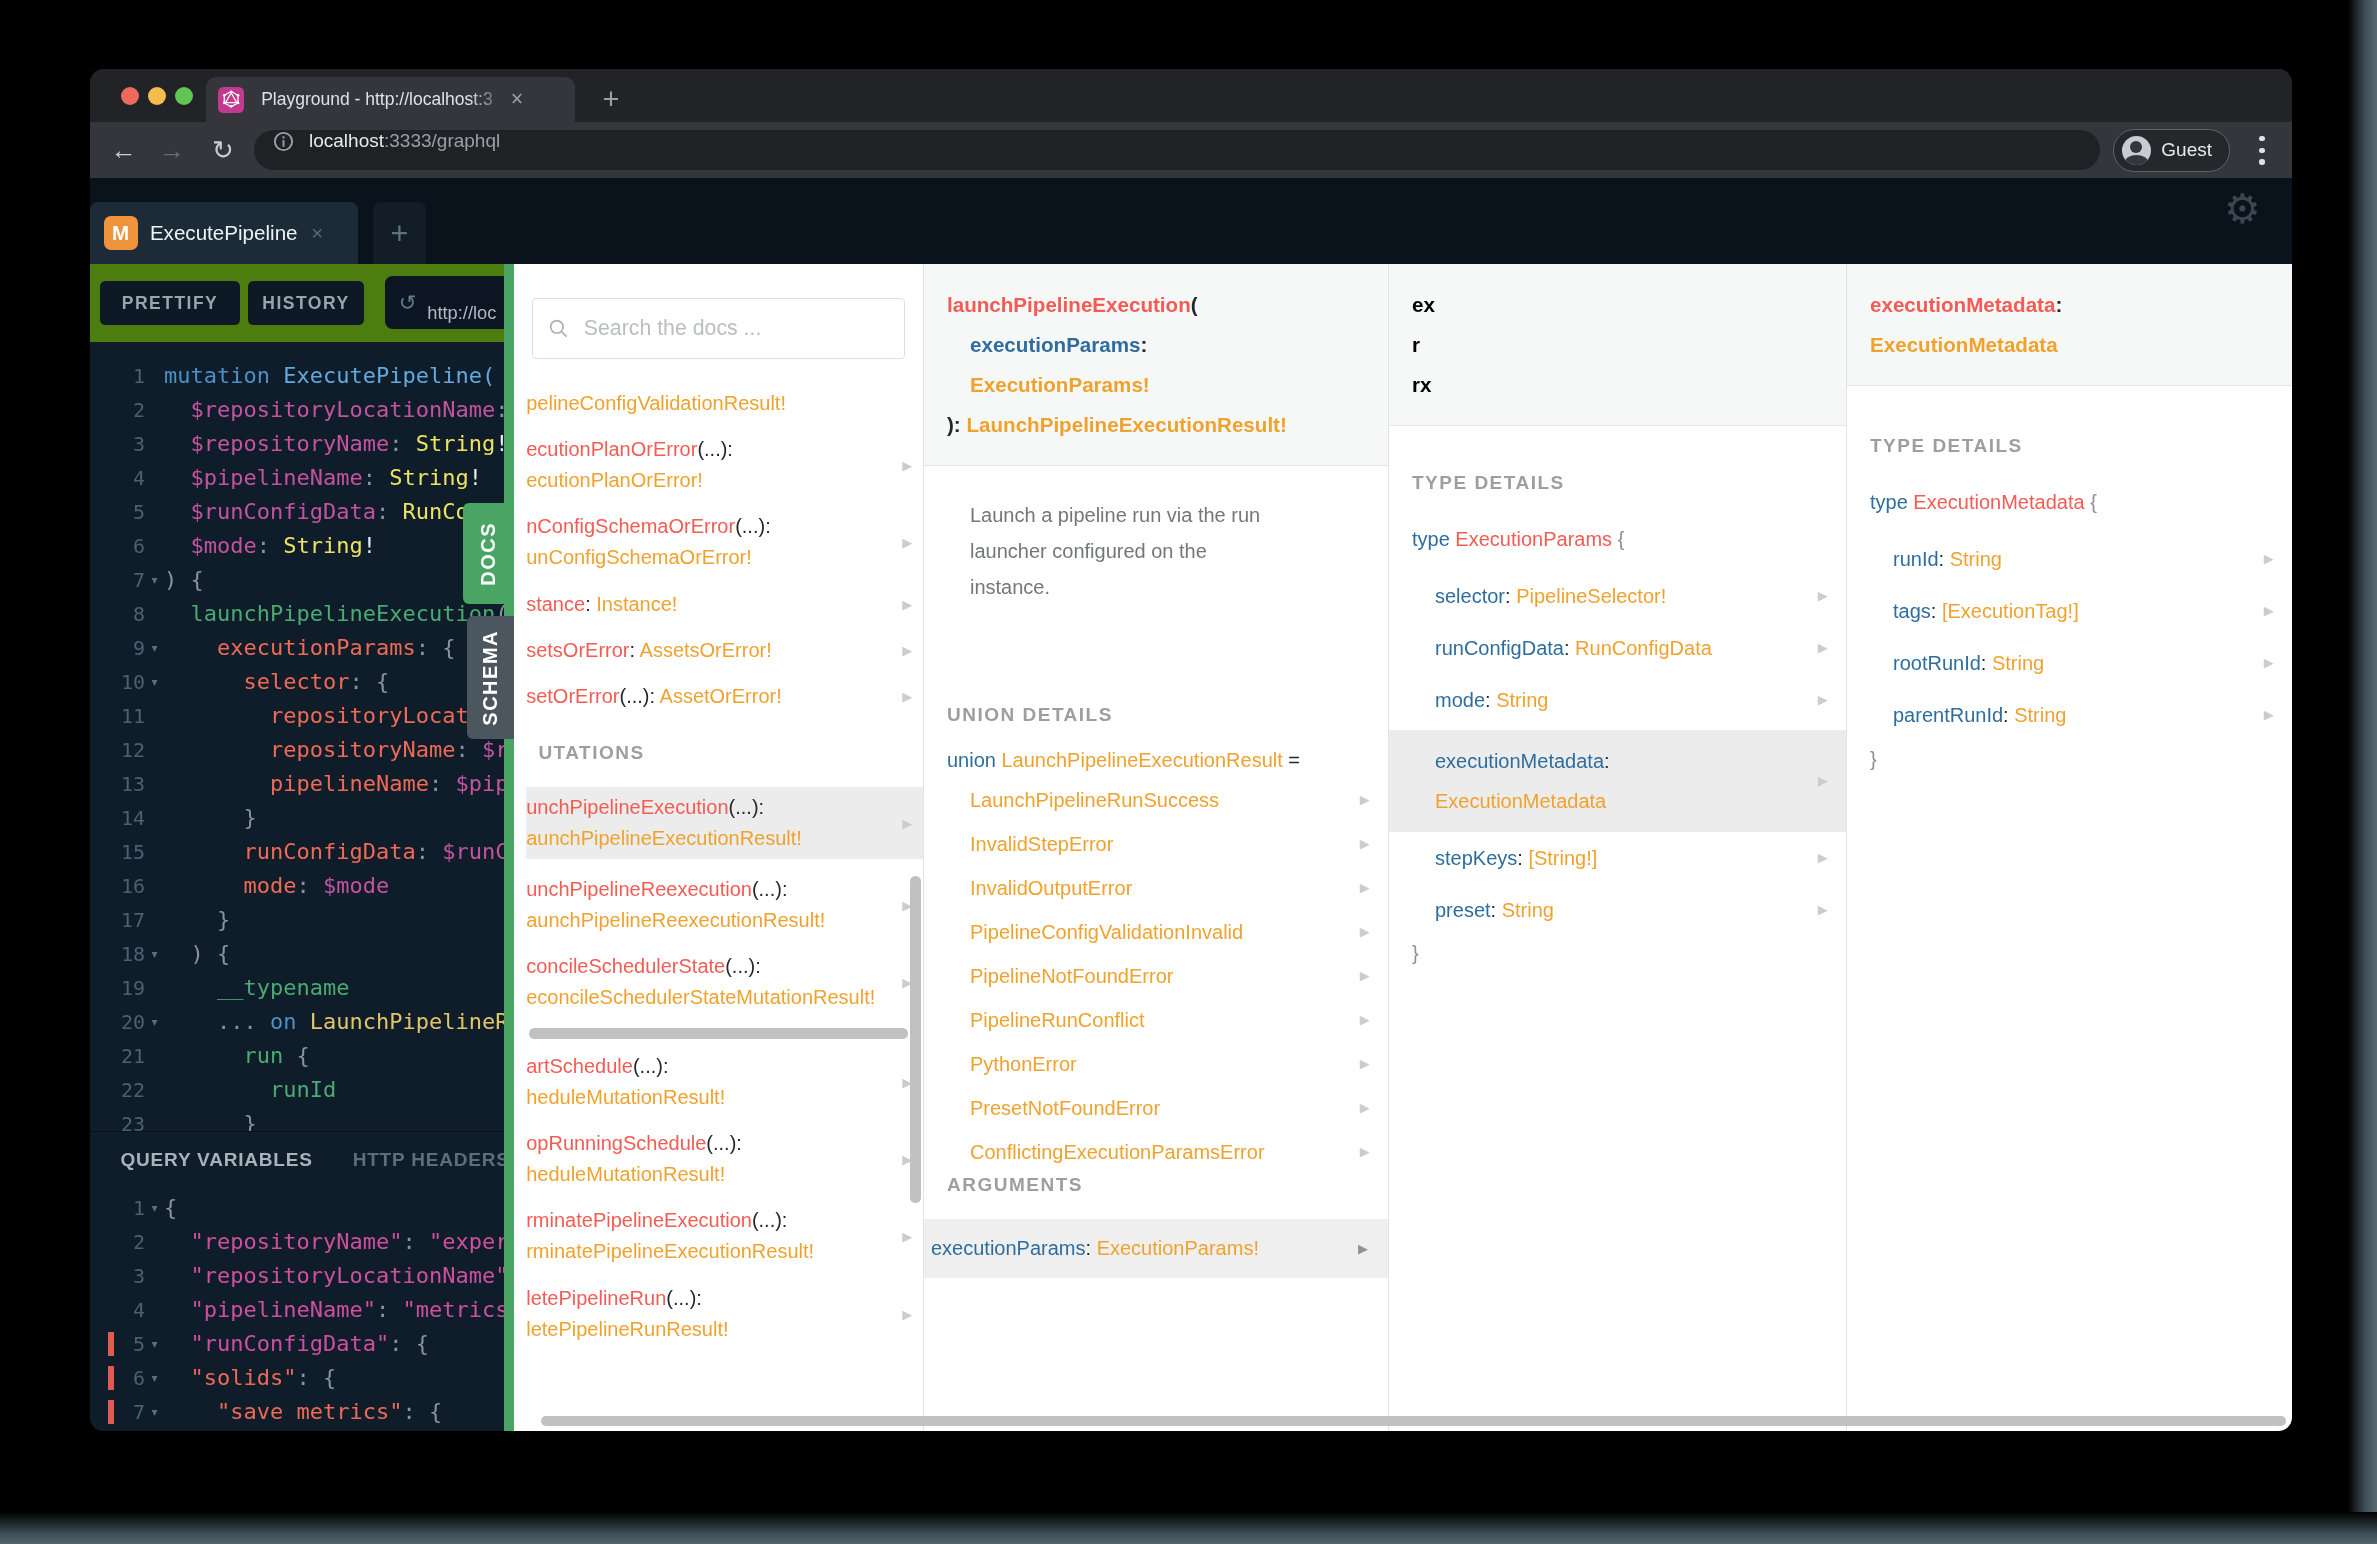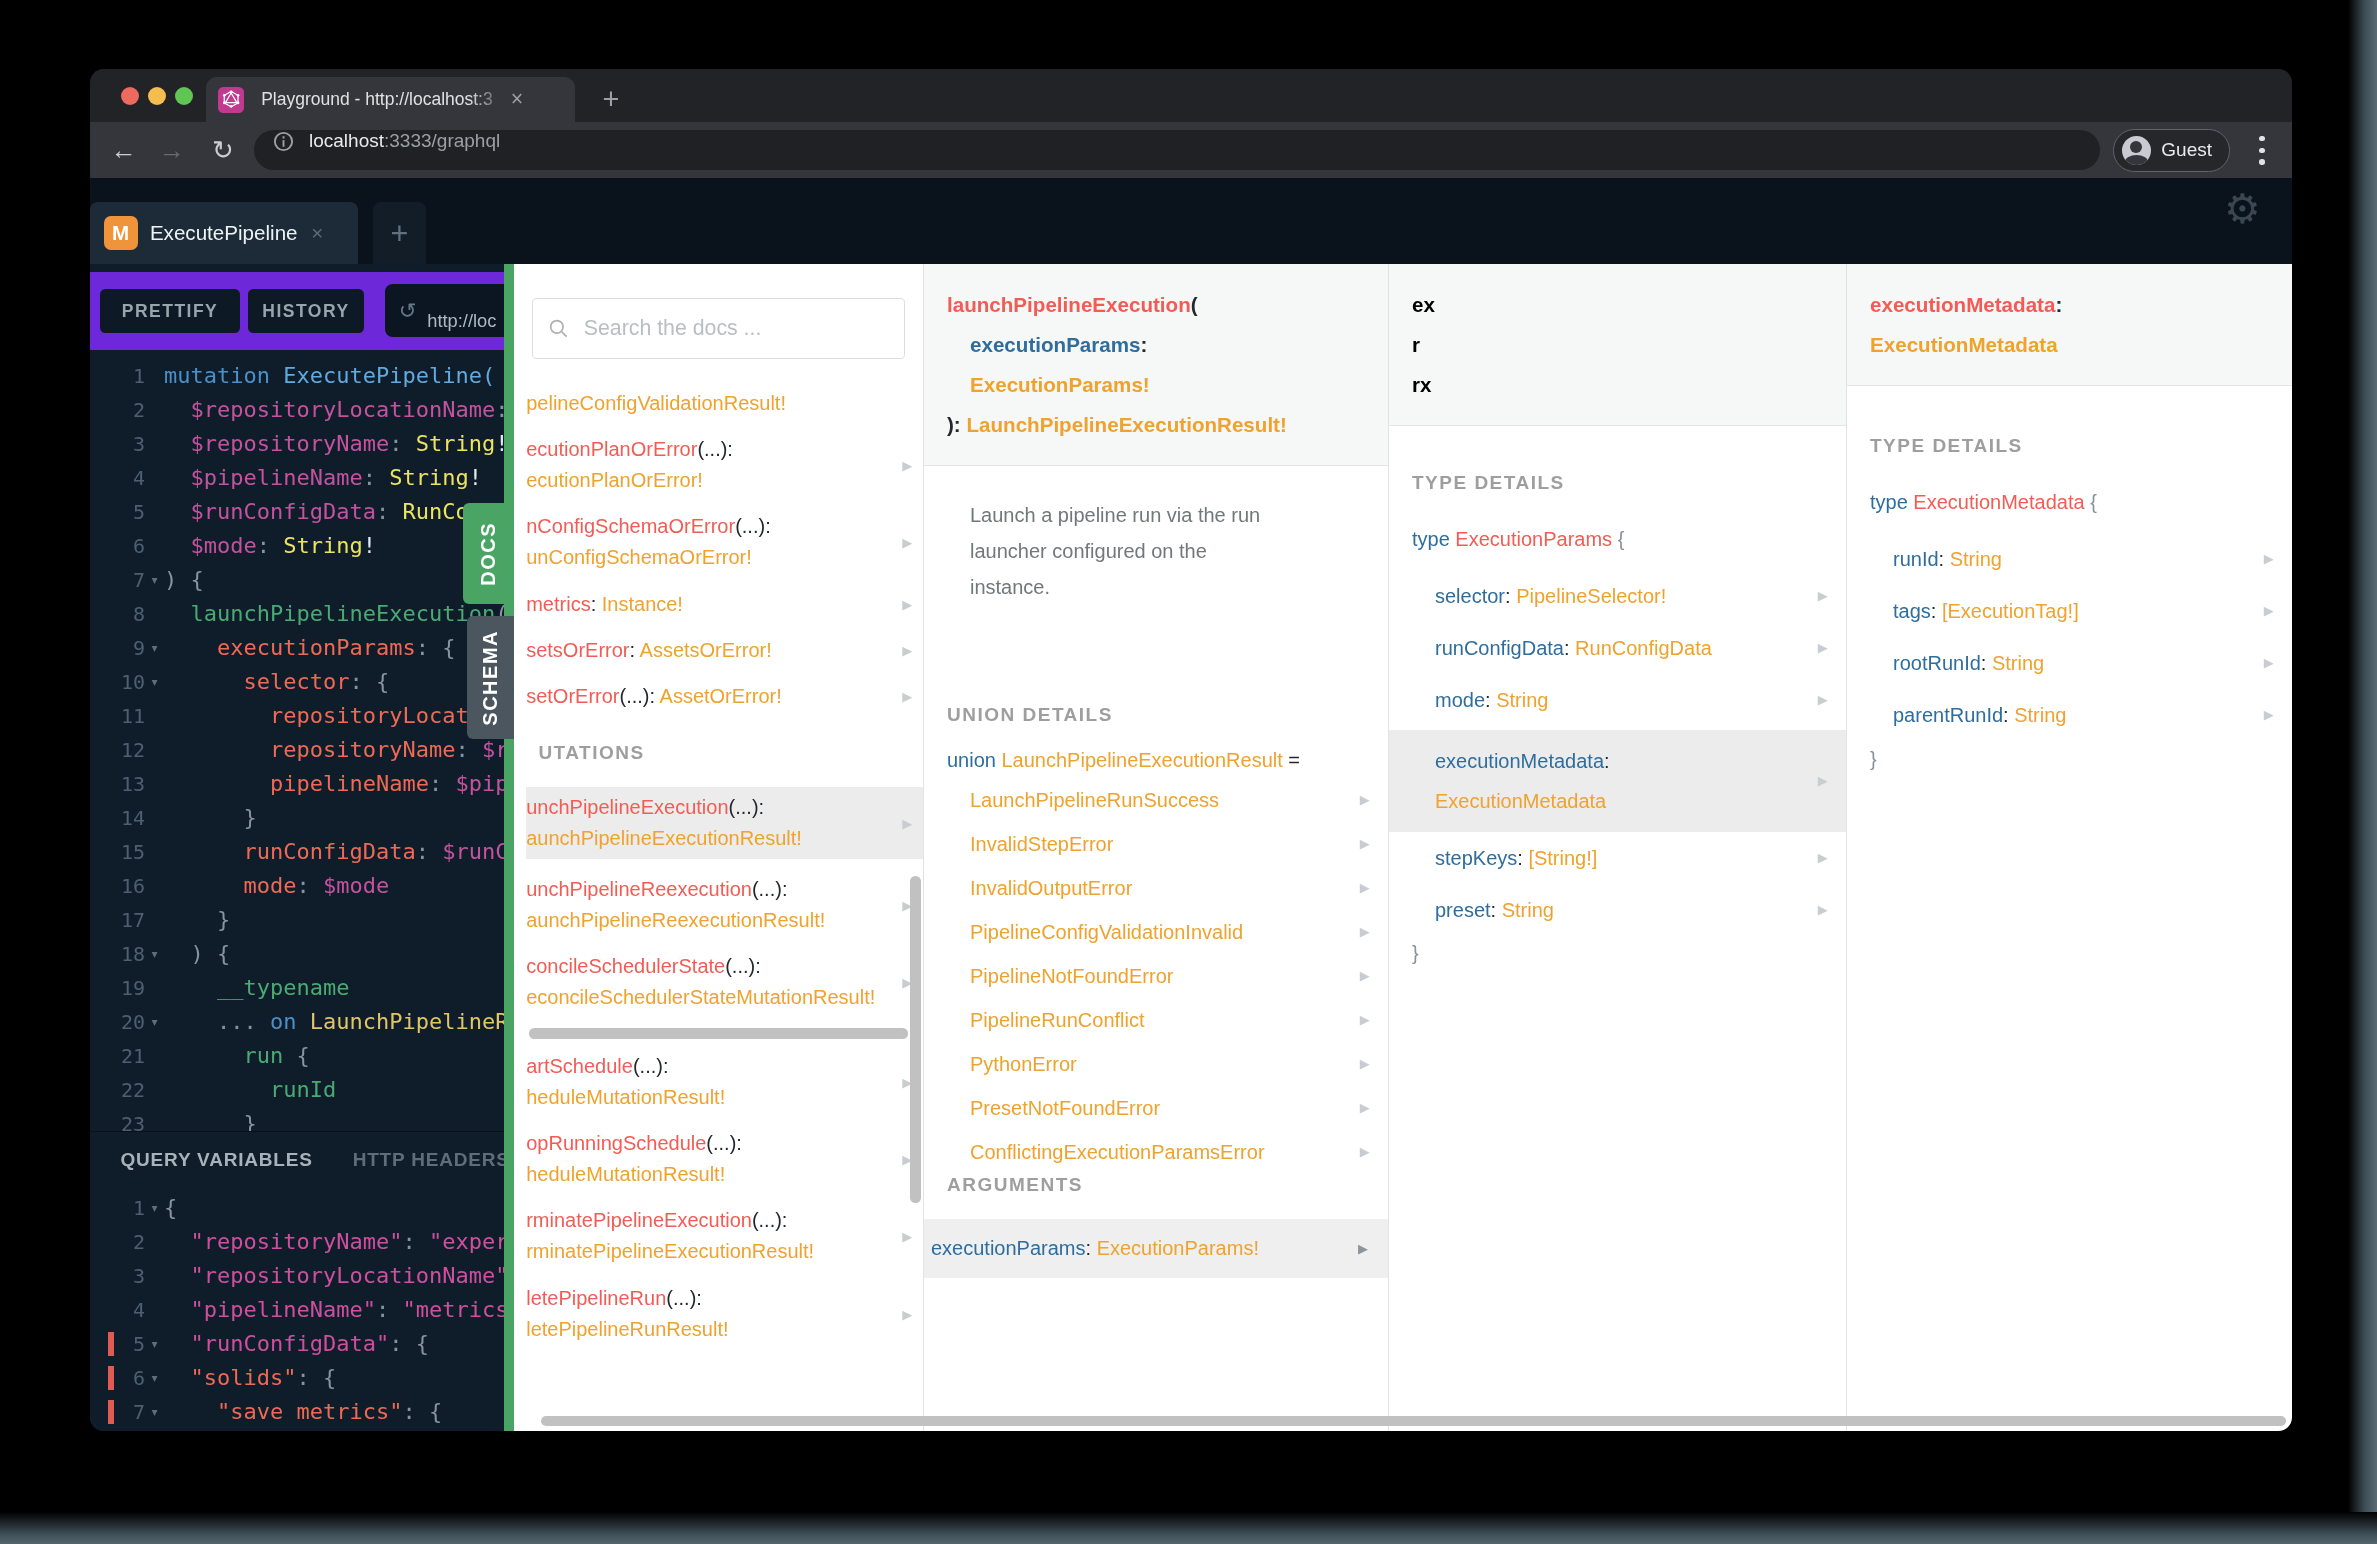--- a/index.html
+++ b/index.html
@@ -47,21 +47,21 @@
     font-size:20.6px;display:flex;align-items:center;justify-content:center;}
   .sess-title{color:#eef3f6;font-size:20.6px;}
   .sess-close{color:#5a6b77;font-size:20.6px;margin-left:1.5px;}
   .sess-plus{position:absolute;left:283px;top:24.4px;width:53px;height:62px;background:#121d28;
     border-radius:7.6px 7.6px 0 0;color:#5f7280;font-size:30.5px;display:flex;align-items:center;justify-content:center;}
   .gear{position:absolute;left:2128px;top:6.1px;width:49px;height:49px;color:#3a4750;font-size:41px;
     display:flex;align-items:center;justify-content:center;}
   
   .content{position:absolute;left:0;top:195px;width:100%;height:1167px;}
   .editor-pane{position:absolute;left:0;top:0;width:414px;height:100%;background:#0f1d2b;overflow:hidden;}
-  .sess-toolbar{position:absolute;left:0;top:8px;width:457px;height:78px;background:#6d28d9;padding-left:39px;}
+  .sess-toolbar{position:absolute;left:0;top:0;width:457px;height:78px;background:#4d7c0f;padding-left:39px;}
   .ebtn{position:absolute;top:17px;height:44px;border-radius:5.3px;background:#0d1a26;color:#98a5ac;
     font-weight:bold;font-size:17.5px;letter-spacing:1.5px;display:flex;align-items:center;justify-content:center;}
   .endpoint{position:absolute;left:295px;top:12.2px;width:236px;height:53px;border-radius:7.6px;background:#0b1622;
     display:flex;align-items:center;padding:0 13.7px;gap:10.7px;box-sizing:border-box;}
   .endpoint .ric{color:#64788a;font-size:21.3px;}
   .endpoint .etx{color:#aebac2;font-size:18.3px;white-space:nowrap;margin-top:20px;}
   
   .code{font-family:"DejaVu Sans Mono",monospace;font-size:22px;line-height:34px;white-space:pre;}
   .query-code{position:absolute;left:0;top:78px;width:100%;height:790px;padding-top:17px;box-sizing:border-box;overflow:hidden;}
   .cline{position:relative;height:34px;display:flex;}
@@ -234,21 +234,21 @@
               <div><span class="red">ecutionPlanOrError</span><span class="drk">(...):</span></div>
               <div><span class="org">ecutionPlanOrError!</span></div>
               <span class="darr">▶</span>
             </div>
             <div class="drow">
               <div><span class="red">nConfigSchemaOrError</span><span class="drk">(...):</span></div>
               <div><span class="org">unConfigSchemaOrError!</span></div>
               <span class="darr">▶</span>
             </div>
             <div class="drow">
-              <div><span class="red">metrics</span><span class="drk">: </span><span class="org">Instance!</span></div>
+              <div><span class="red">stance</span><span class="drk">: </span><span class="org">Instance!</span></div>
               <span class="darr">▶</span>
             </div>
             <div class="drow">
               <div><span class="red">setsOrError</span><span class="drk">: </span><span class="org">AssetsOrError!</span></div>
               <span class="darr">▶</span>
             </div>
             <div class="drow">
               <div><span class="red">setOrError</span><span class="drk">(...)</span><span class="drk">: </span><span class="org">AssetOrError!</span></div>
               <span class="darr">▶</span>
             </div>

